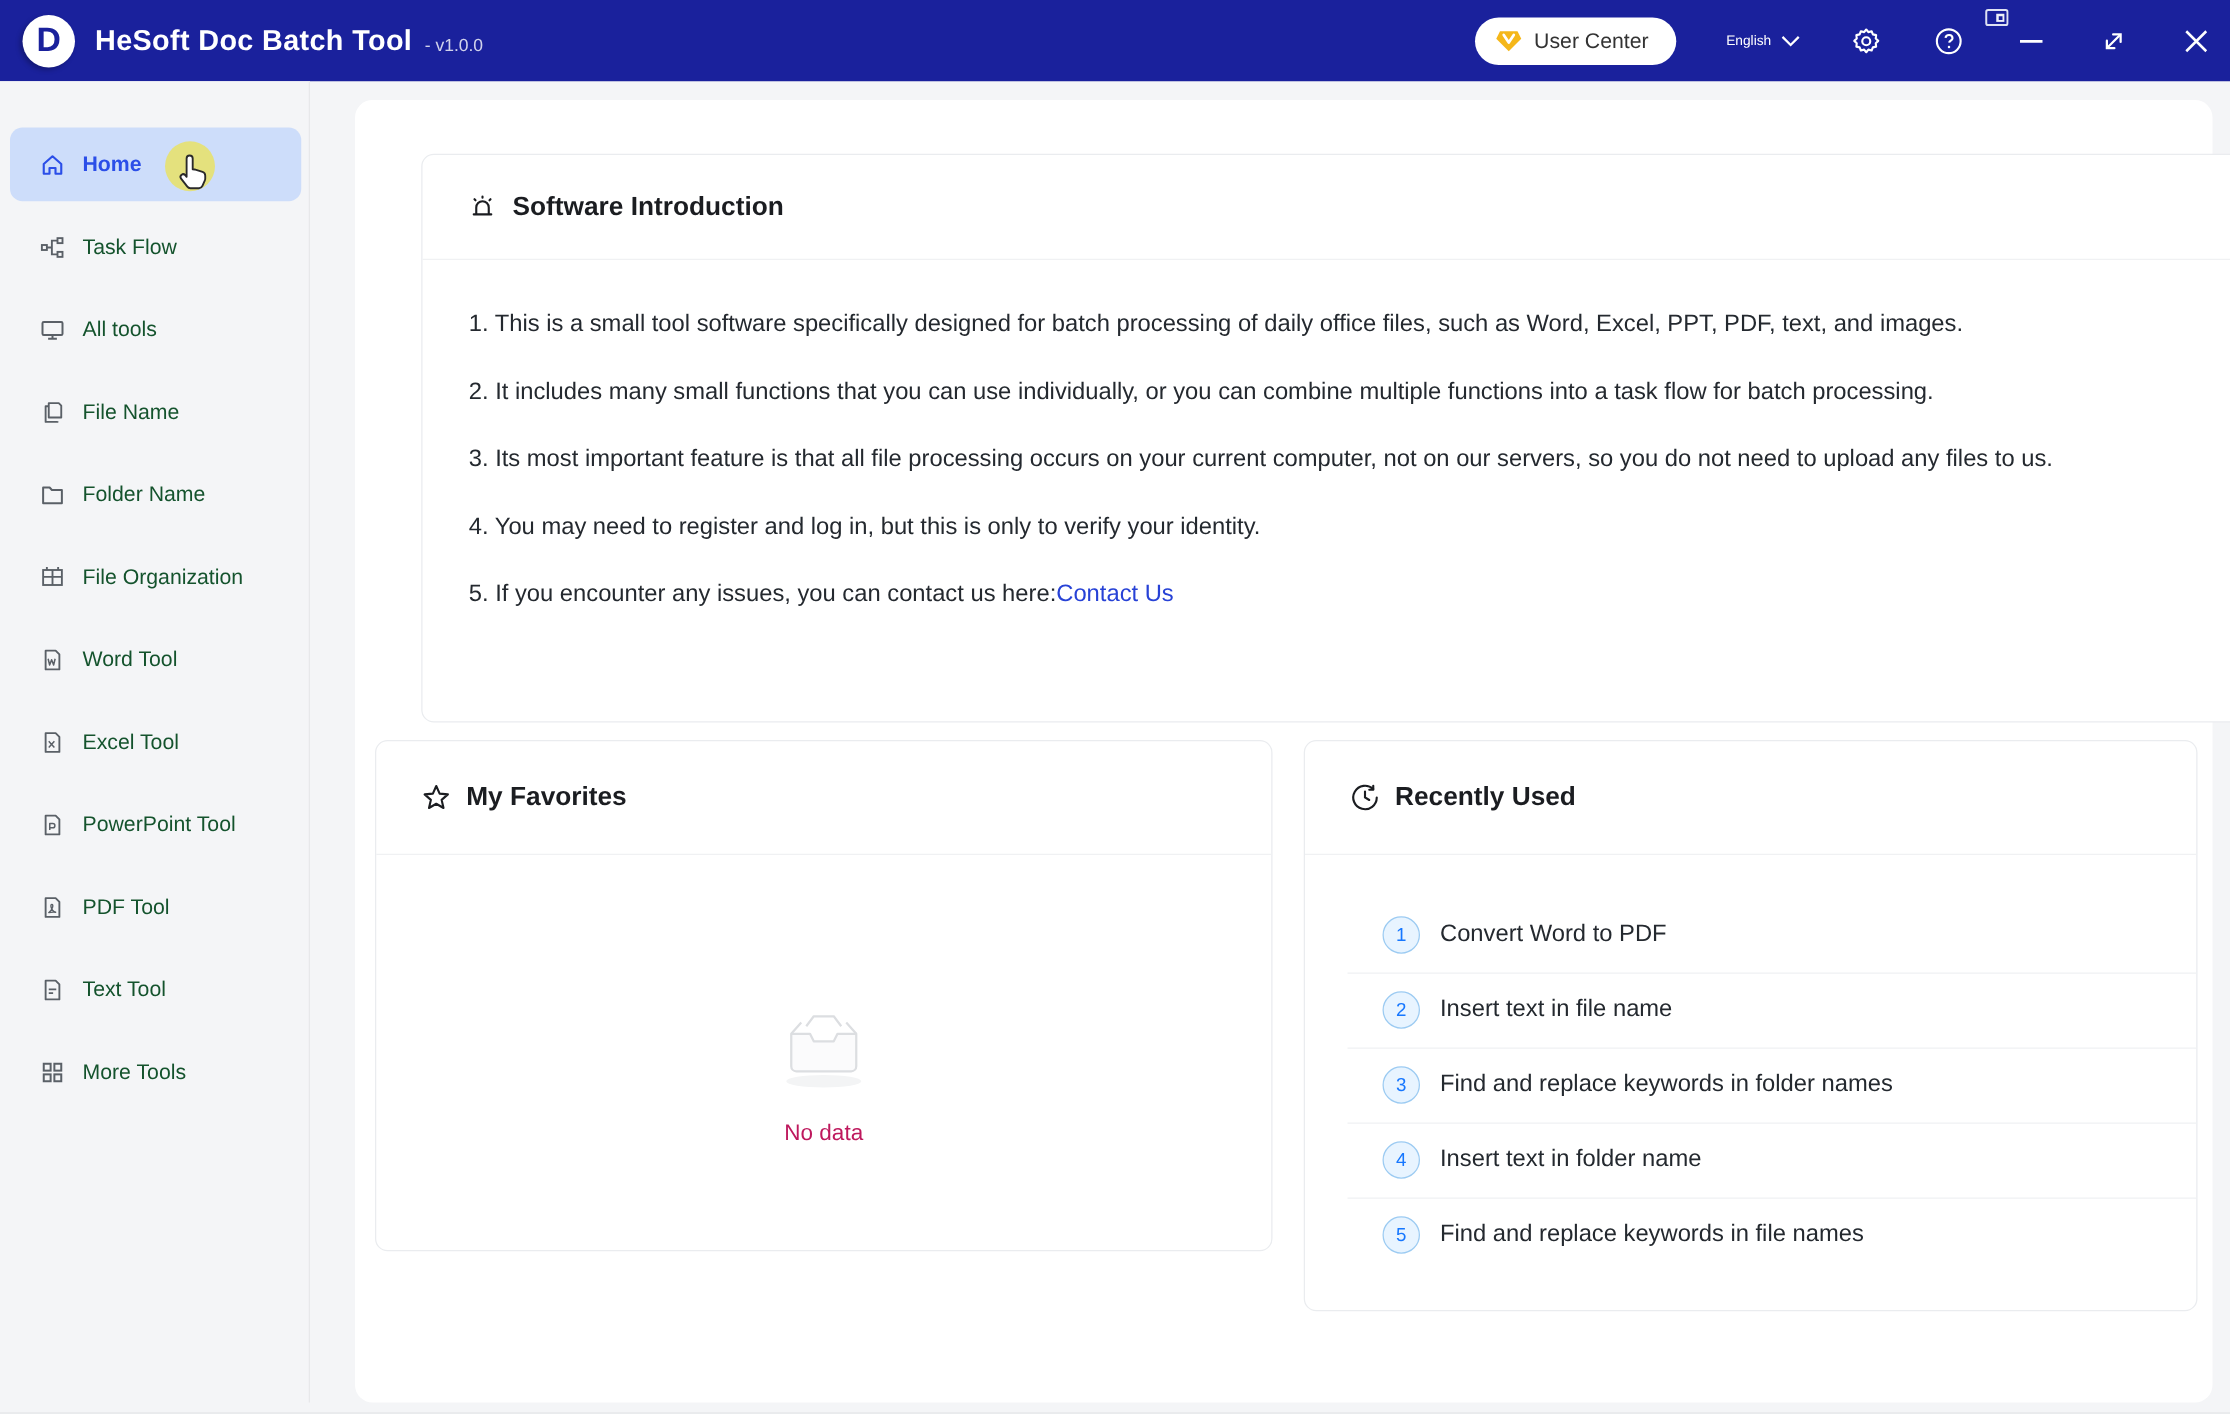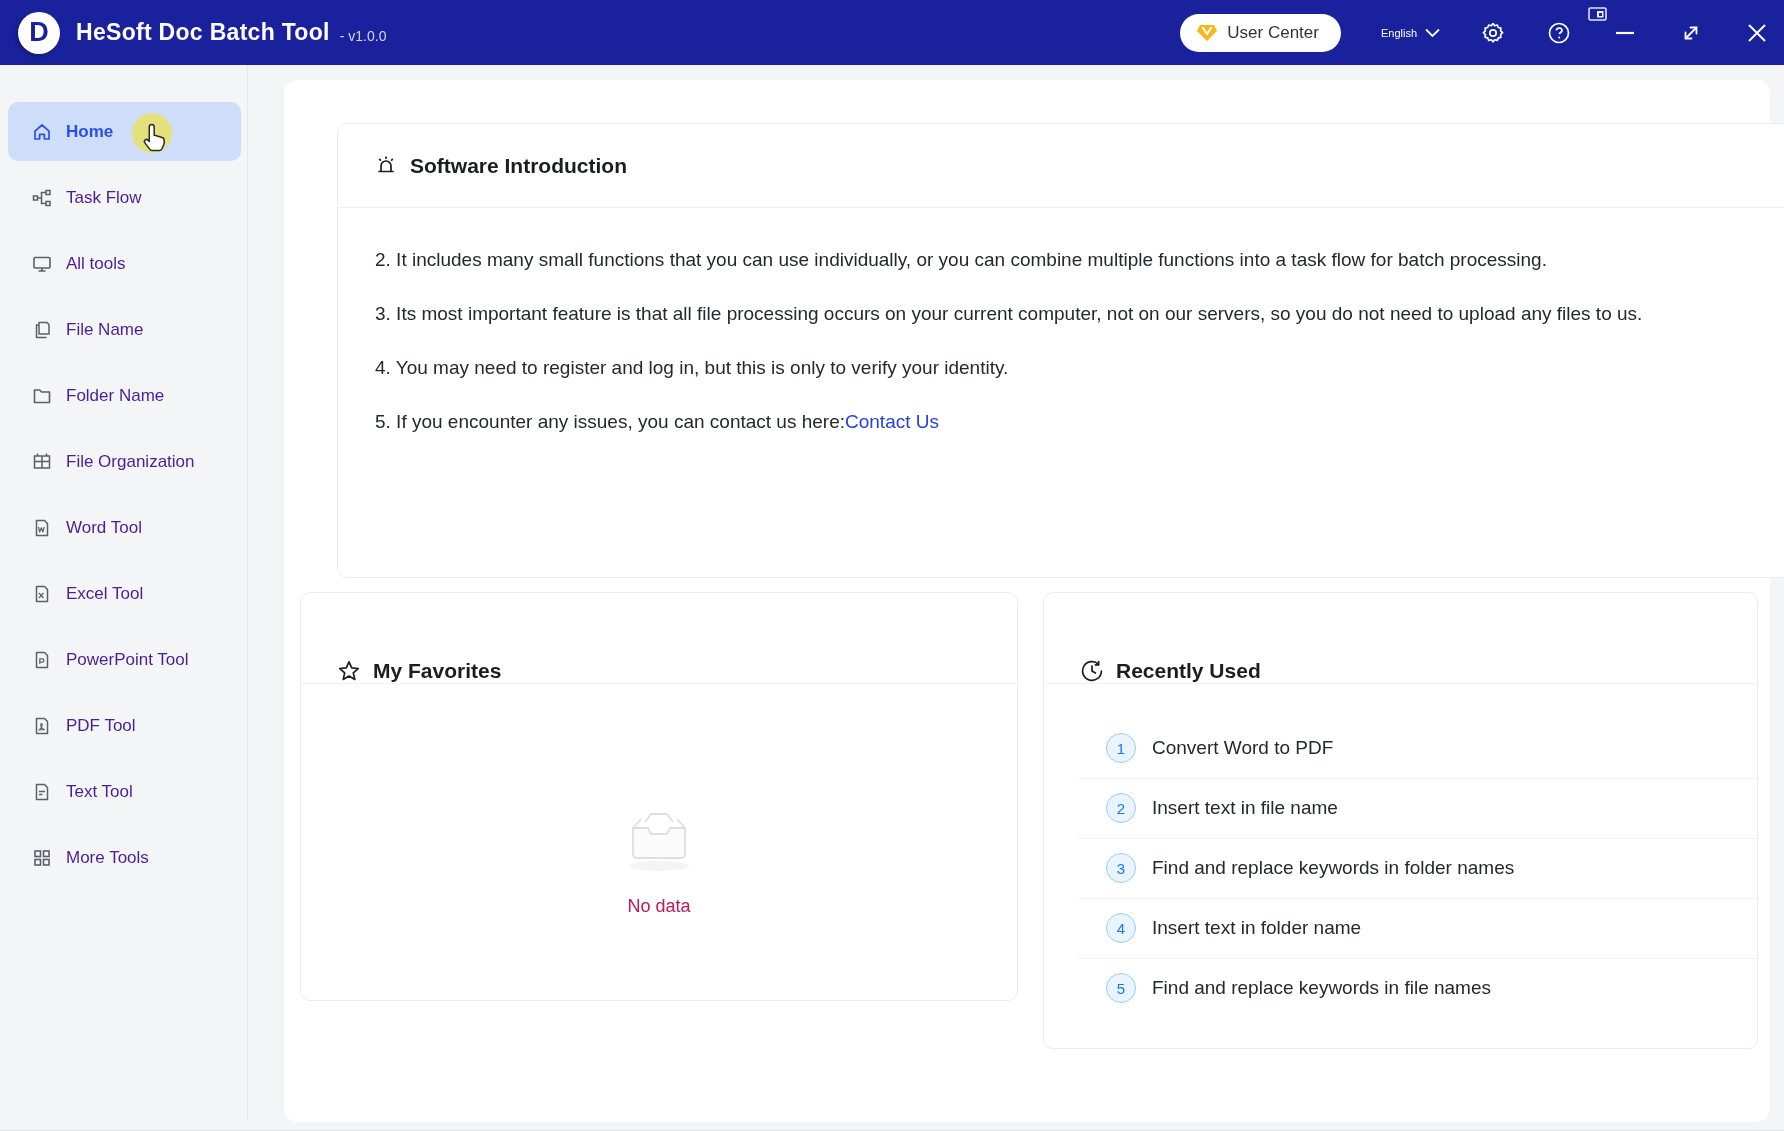--- a/index.html
+++ b/index.html
@@ -41,21 +41,21 @@
 
   
   .sidebar {
     position:absolute; left:0; top:65px; width:248px; height:1057px;
     background:#f4f5f7; border-right:1px solid #e7e8ea;
   }
   .side-list { position:absolute; left:8px; top:37px; width:233px; }
   .side-item {
     height:59px; margin-bottom:7px; border-radius:10px;
     display:flex; align-items:center; padding-left:24px; gap:14px;
-    font-size:17px; color:#4c1d95; cursor:pointer;
+    font-size:17px; color:#14532d; cursor:pointer;
   }
   .side-item .sicon { width:20px; height:20px; flex:none; display:flex; }
   .side-item.active { background:#cdddfa; color:#2b4ee8; font-weight:bold; }
   .side-item svg { stroke:#5a6067; }
   .side-item.active svg { stroke:#2b4ee8; }
 
   
   .main-panel {
     position:absolute; left:284px; top:80px; width:1486px; height:1042px;
     background:#fff; border-radius:14px;
@@ -65,21 +65,21 @@
   }
   .card-header {
     display:flex; align-items:center; gap:12px; padding-left:36px;
     border-bottom:1px solid #f0f1f3;
   }
   .card-title { font-size:21px; font-weight:bold; color:#1b1d21; }
   #card-intro   { left:300px; top:123px;  width:1458px; height:455px;margin-left:37px; }
   #card-intro .card-header { height:84px; }
   #card-fav     { left:300px; top:592px;  width:718px;  height:409px; }
   #card-recent  { left:1043px; top:592px; width:715px;  height:457px; }
-  #card-fav .card-header, #card-recent .card-header { height:91px;align-items:flex-end; }
+  #card-fav .card-header, #card-recent .card-header { height:91px; }
 
   .intro-body { padding:36px 40px 0 37px; }
   .intro-body p { font-size:19px; line-height:32px; color:#24292f; margin-bottom:22px; }
   .contact-link { color:#2742d6; cursor:pointer; }
 
   .fav-empty { height:316px; display:flex; flex-direction:column; align-items:center; justify-content:center; }
   .empty-ic { margin-top:40px; }
   .no-data { font-size:18px; color:#be185d; margin-top:18px; }
 
   .recent-list { padding-top:34px; }
@@ -325,20 +325,21 @@
       <span style="display:flex;">
         <svg width="24" height="24" viewBox="0 0 24 24" fill="none" stroke="#1b1d21" stroke-width="1.7" stroke-linecap="round">
           <path d="M7 17v-5a5 5 0 0110 0v5" stroke-linejoin="round"></path>
           <path d="M5 17.5h14"></path>
           <path d="M12 3.2v1M5.6 5.4l.8.8M18.4 5.4l-.8.8"></path>
         </svg>
       </span>
       <span class="card-title">Software Introduction</span>
     </div>
     <div class="intro-body">
+      <p>1. This is a small tool software specifically designed for batch processing of daily office files, such as Word, Excel, PPT, PDF, text, and images.</p>
       <p>2. It includes many small functions that you can use individually, or you can combine multiple functions into a task flow for batch processing.</p>
       <p>3. Its most important feature is that all file processing occurs on your current computer, not on our servers, so you do not need to upload any files to us.</p>
       <p>4. You may need to register and log in, but this is only to verify your identity.</p>
       <p><span>5. If you encounter any issues, you can contact us here:</span><span class="contact-link">Contact Us</span></p>
     </div>
   </div>
 
   <div class="card" id="card-fav">
     <div class="card-header">
       <span style="display:flex;">

